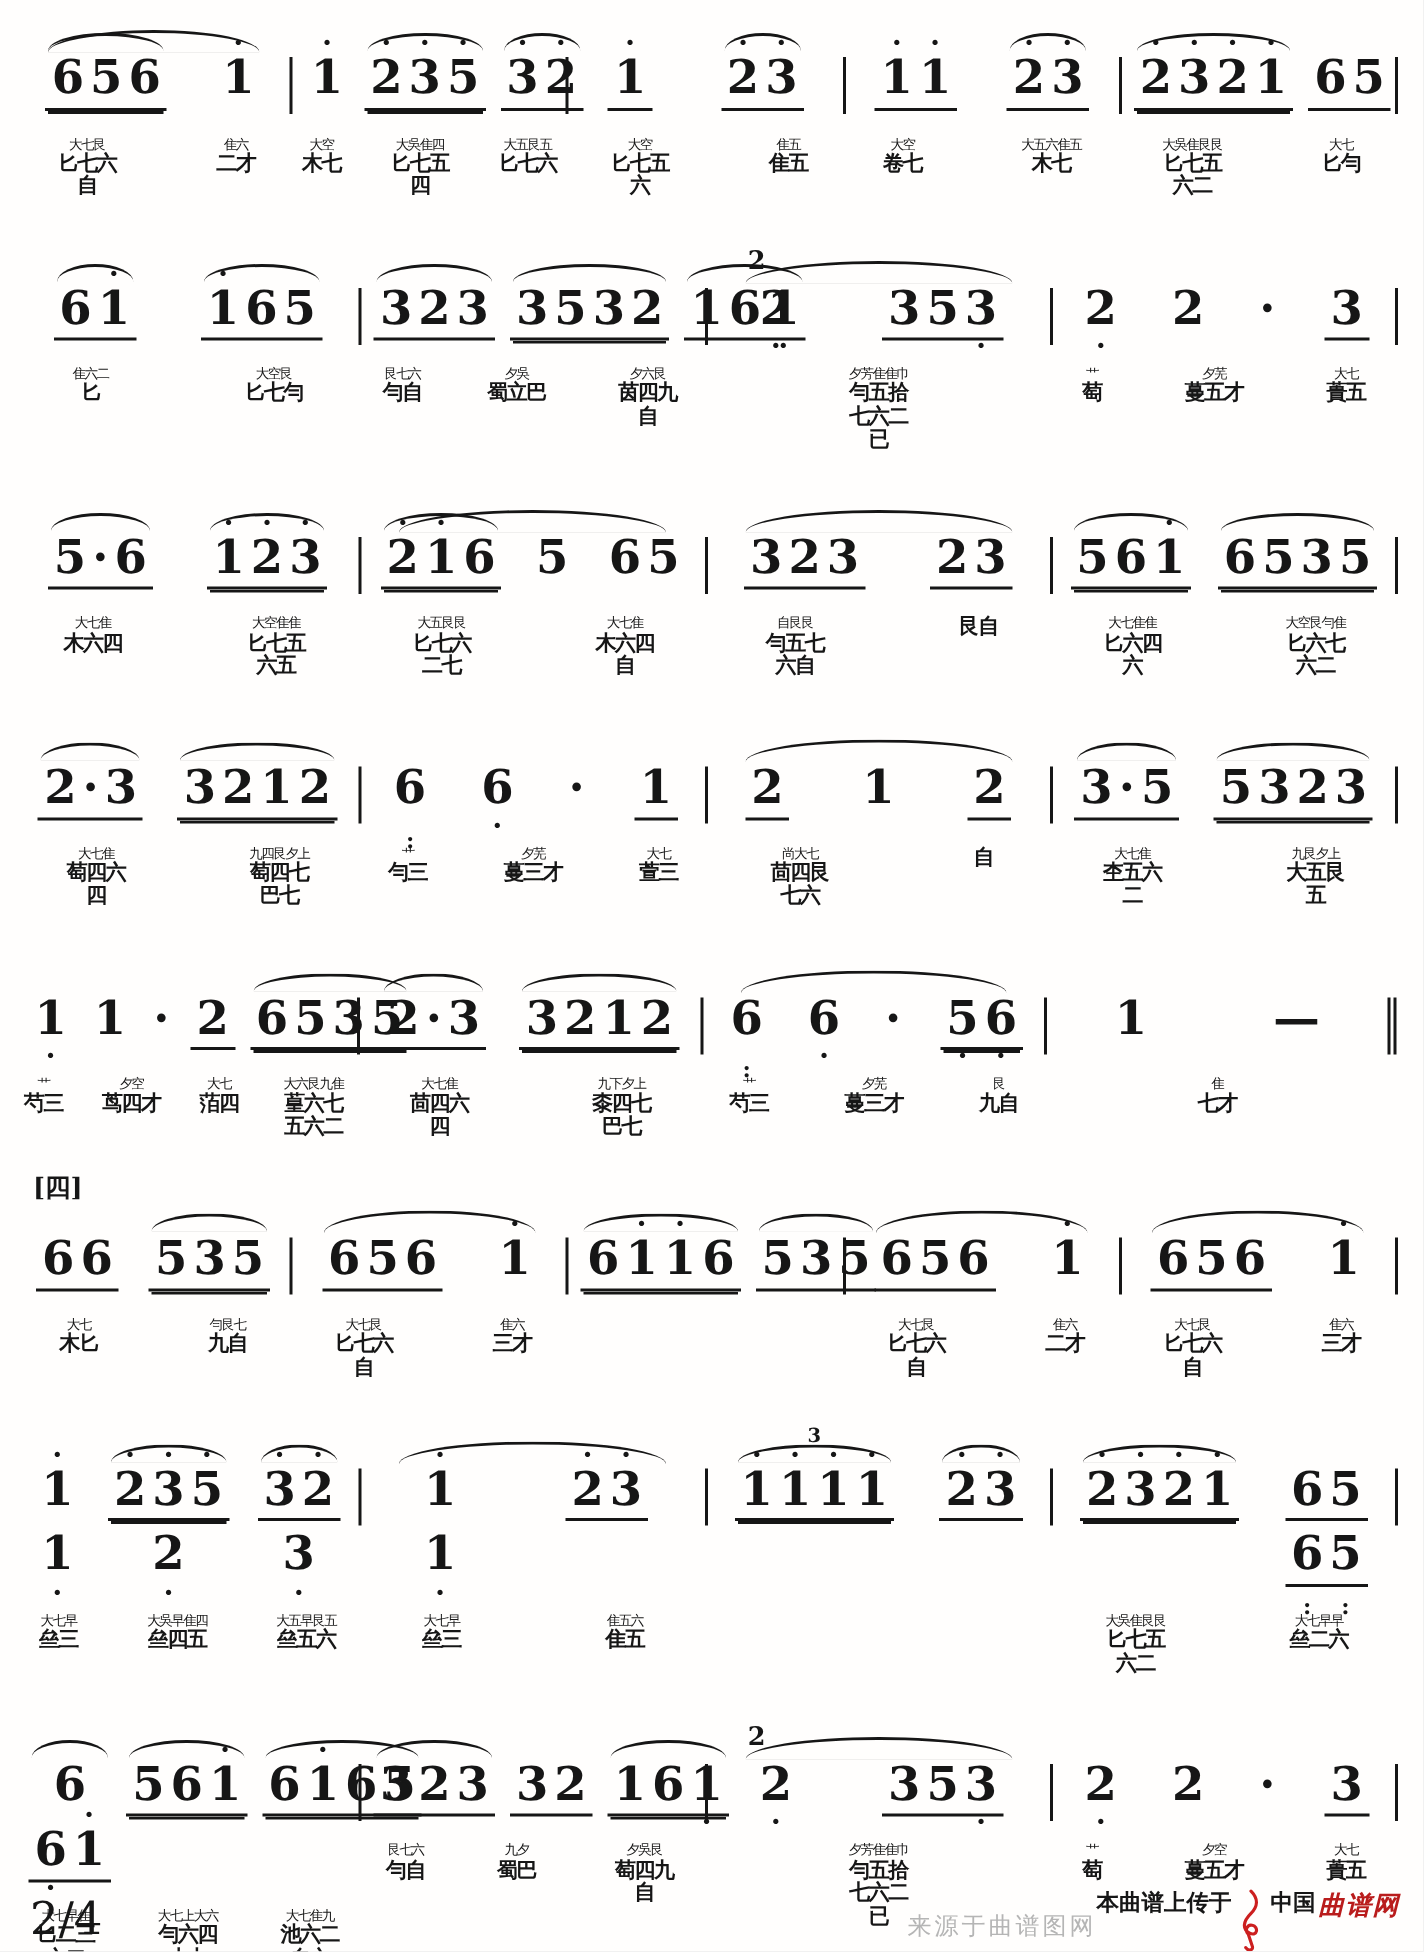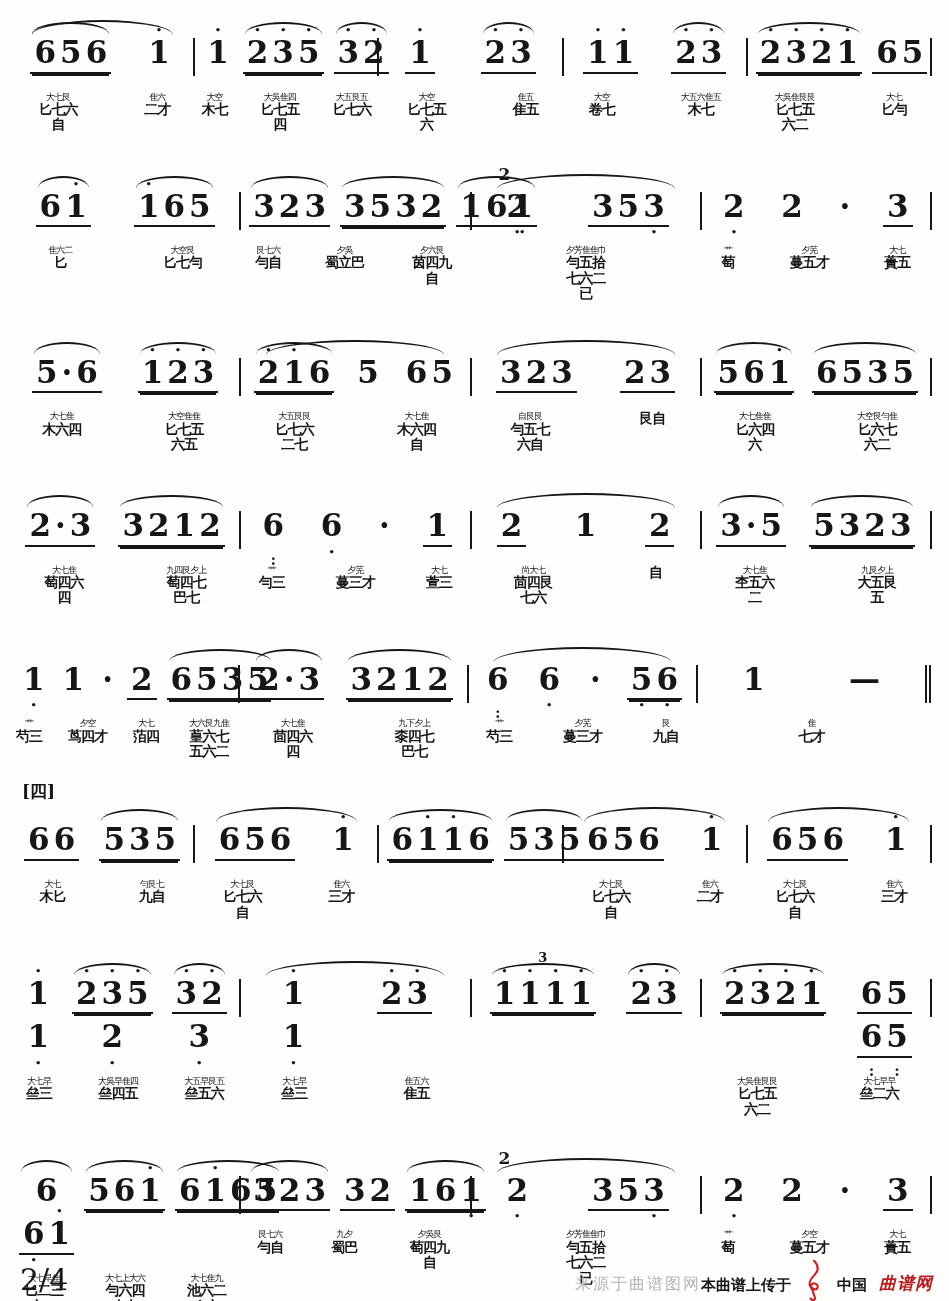--- a/index.html
+++ b/index.html
@@ -38,21 +38,21 @@
   .jz-t{font-size:9px;max-width:42px;text-align:center;word-break:break-all;
         line-height:1.15;letter-spacing:-1px;}
   .jz-b{font-size:14px;font-weight:bold;max-width:48px;text-align:center;word-break:break-all;
         line-height:1.1;letter-spacing:-1px;}
   .marker{font-size:17px;font-weight:bold;margin:-16px 0 0 22px;}
   .footer{position:absolute;left:0;right:0;bottom:6px;display:flex;
           justify-content:space-between;align-items:flex-end;padding:0 12px;}
   .page-num{font-size:30px;margin-left:8px;line-height:1;}
   .credit{display:flex;align-items:flex-end;margin-right:4px;}
   .watermark{font-size:16px;letter-spacing:2px;font-family:"Liberation Sans",sans-serif;}
-  .upload-line{display:flex;align-items:flex-end;gap:12px;margin-top:-8px;}
+  .upload-line{display:flex;align-items:flex-start;gap:2px;margin-top:-8px;}
   .upload-text,.brand-cn{font-weight:bold;font-size:15px;font-family:"Liberation Sans",sans-serif;}
   .brand-qpw{font-weight:bold;font-size:17px;font-style:italic;letter-spacing:1px;
              font-family:"Liberation Sans",sans-serif;}
   .clef{margin:0 2px -6px 2px;}
 </style>
 </head>
 <body>
 
 <div class="sheet">
   <div class="score">

